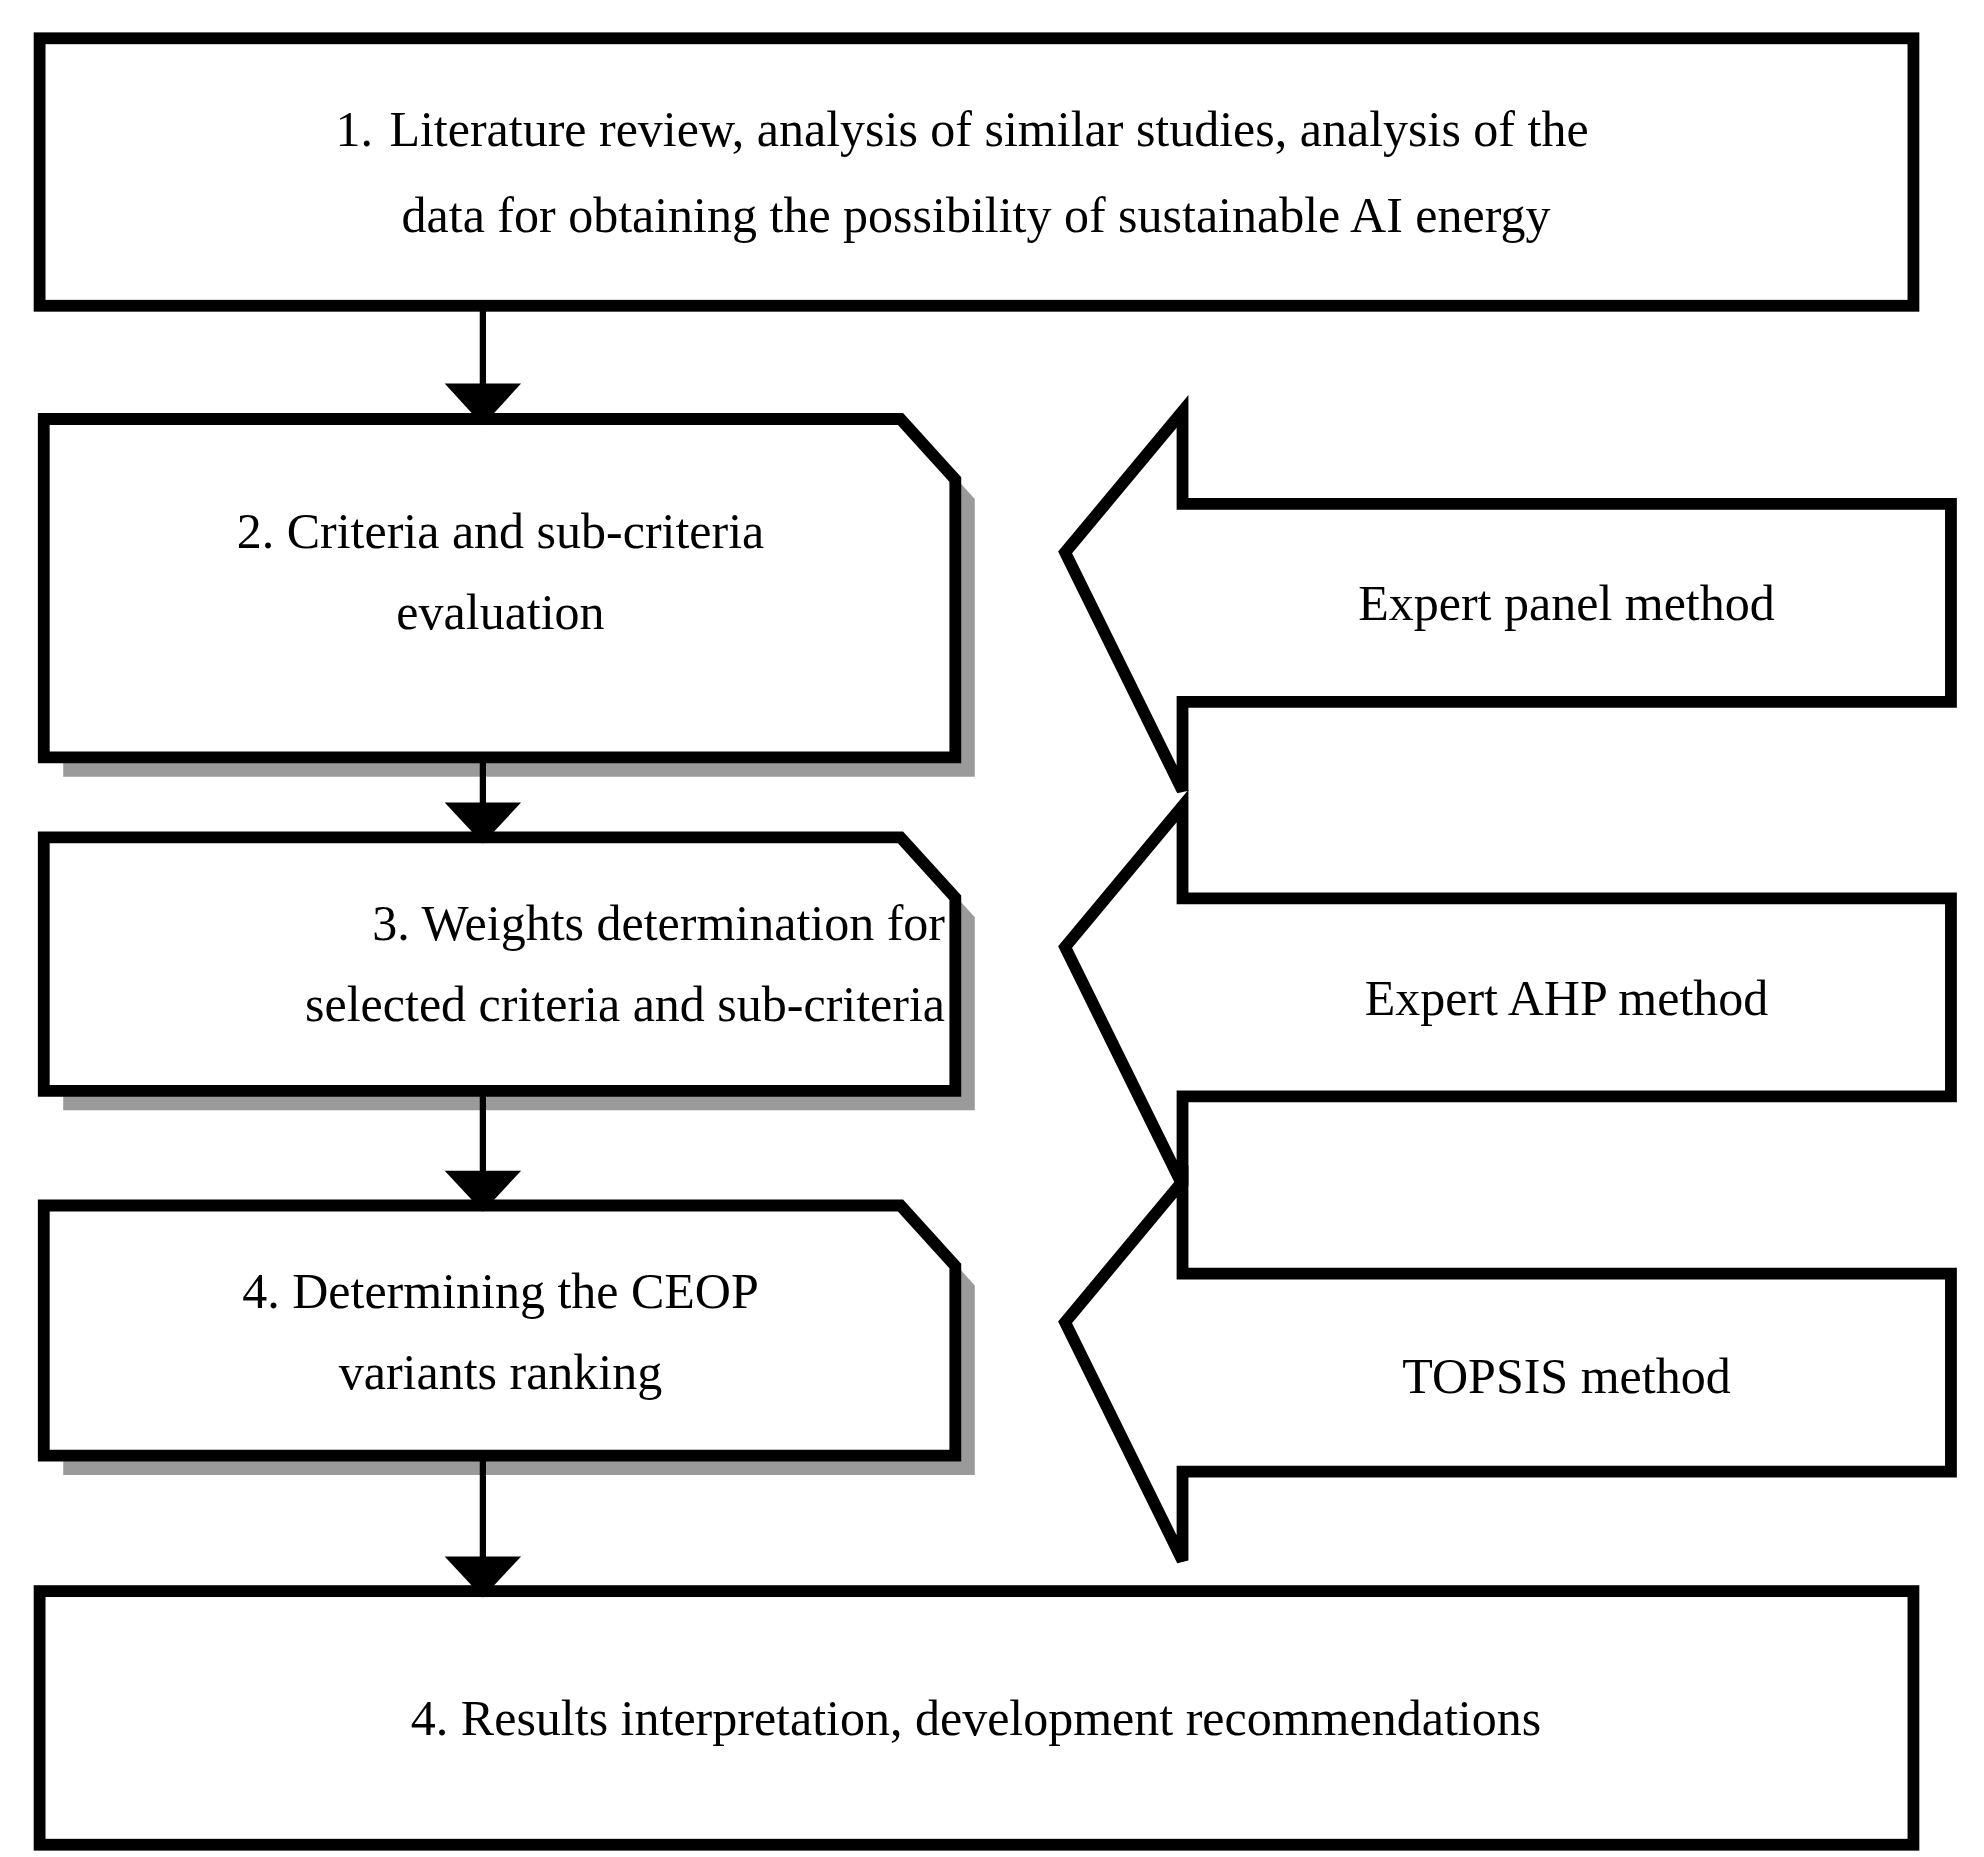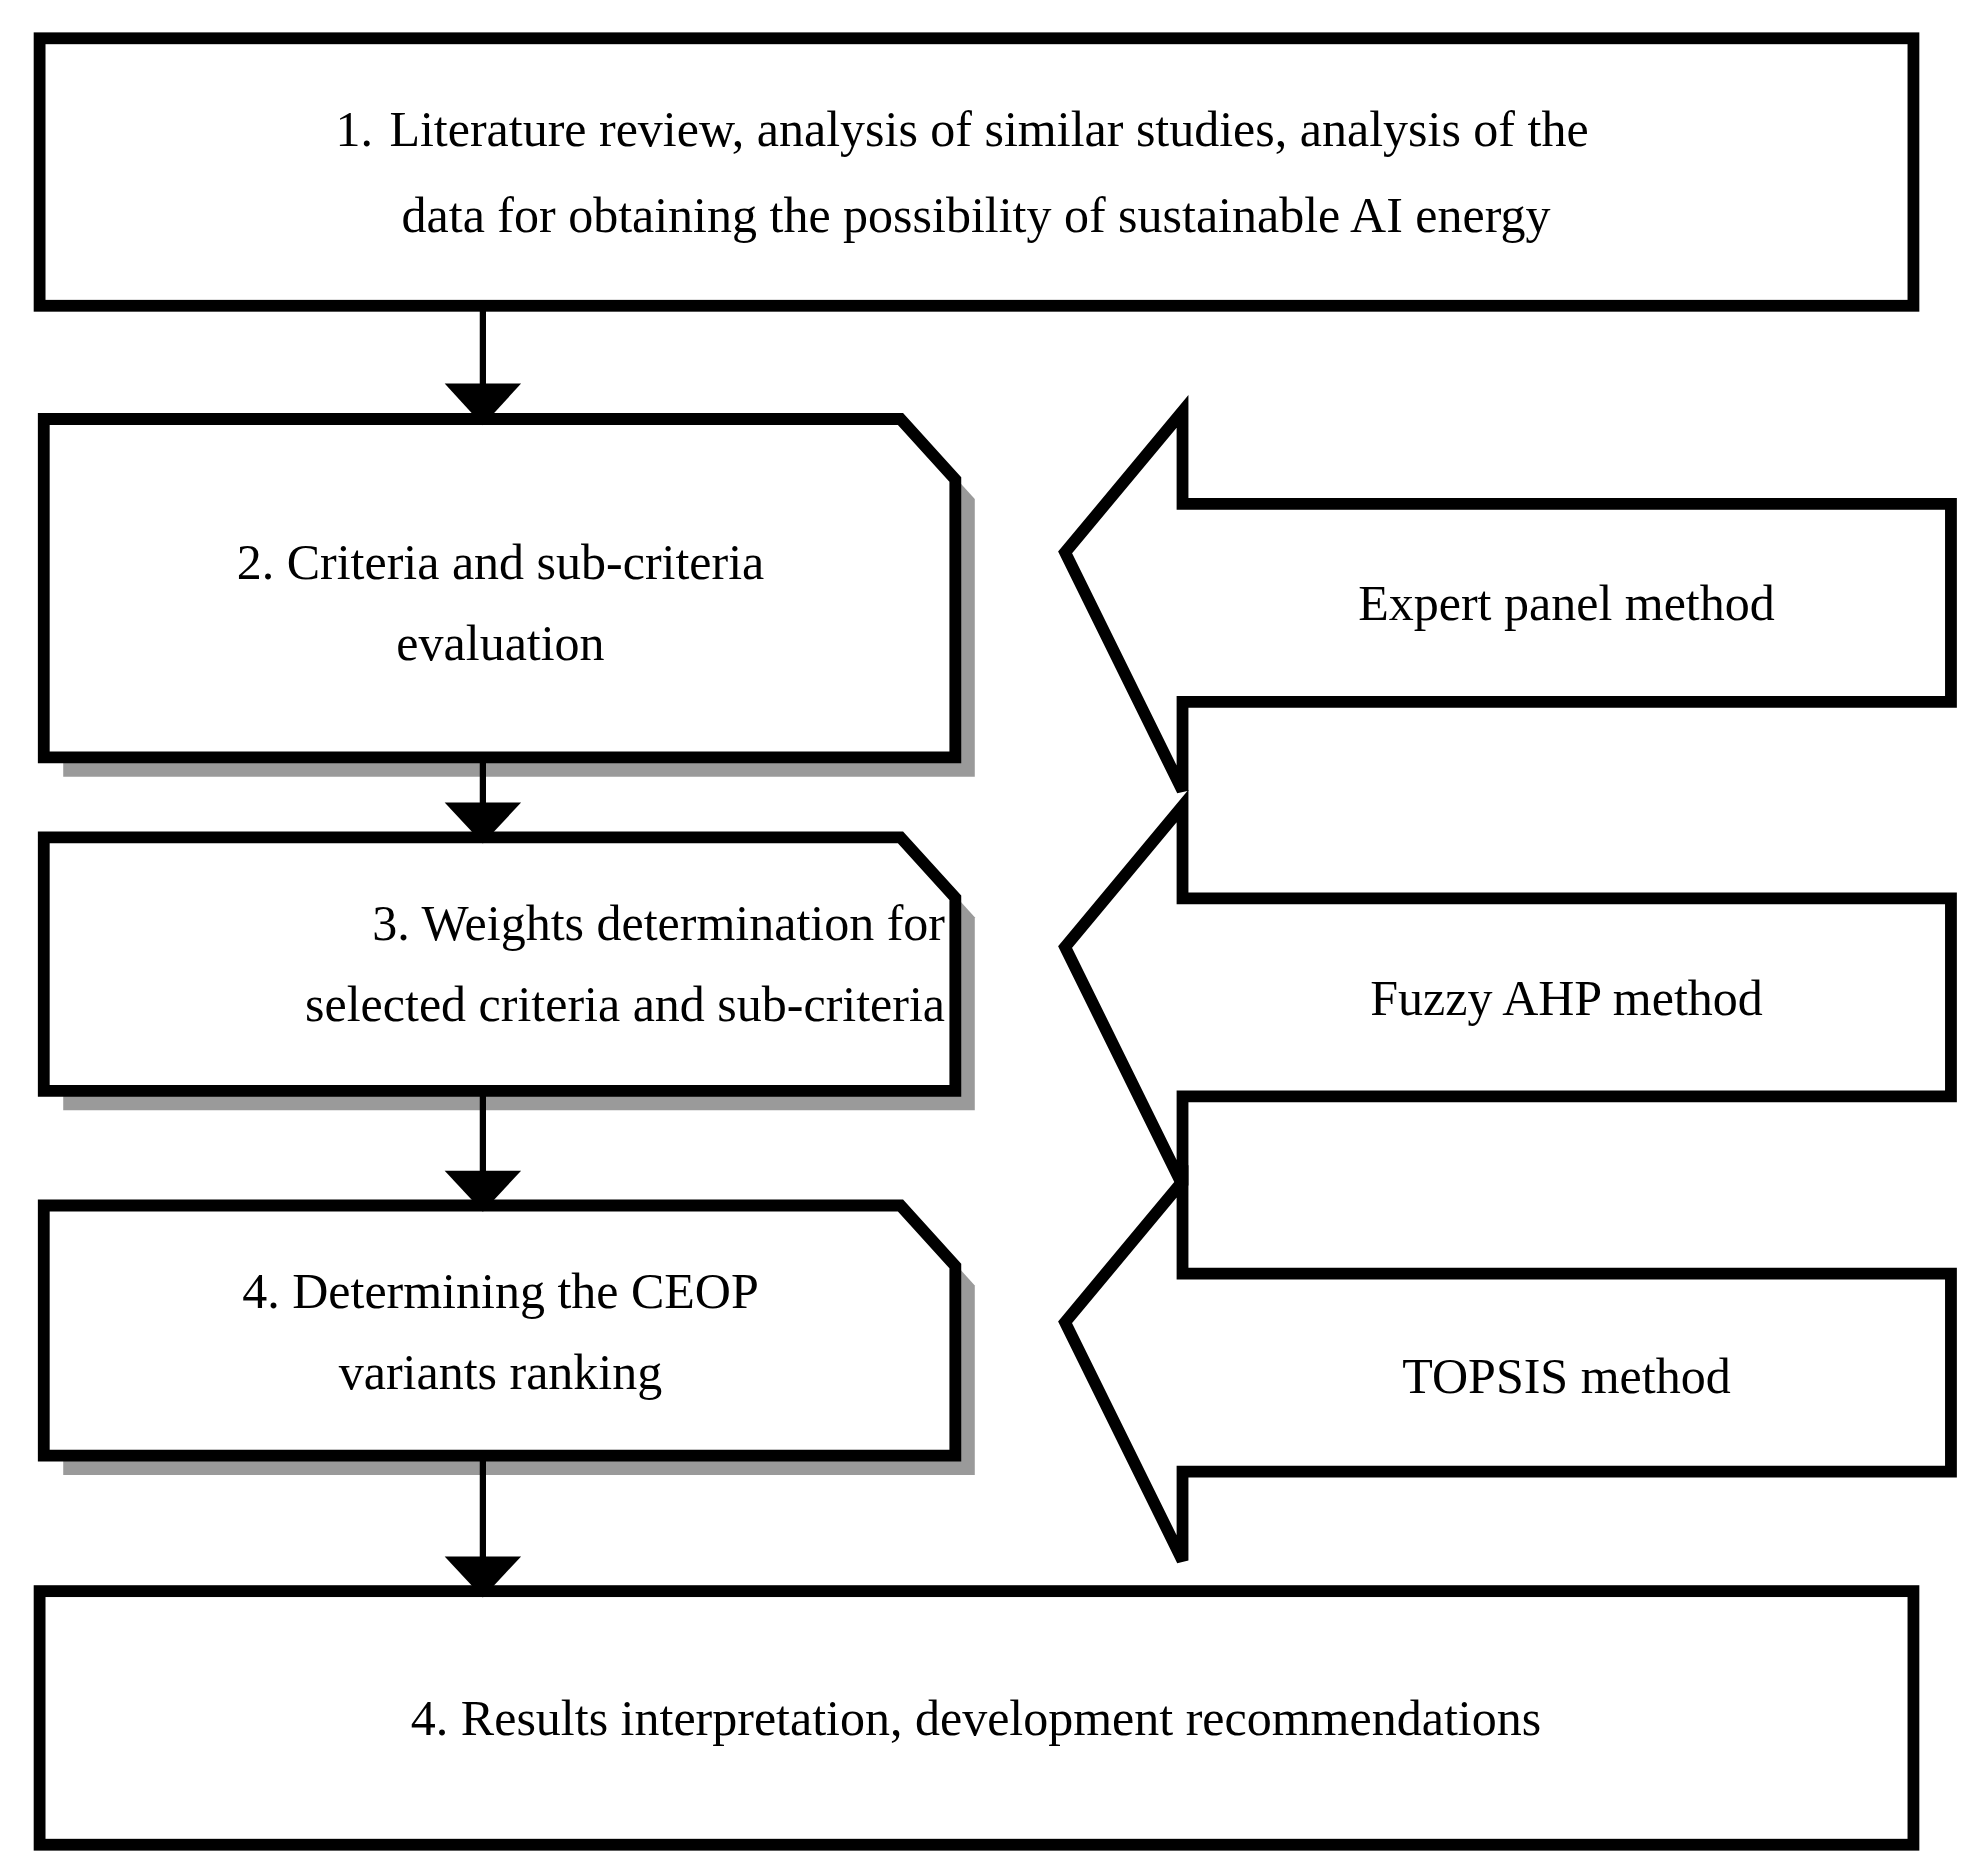--- a/index.html
+++ b/index.html
@@ -42,21 +42,21 @@
   .box-text .ln { display: block; }
 
   
   #box1-text {
     left: 51px;  top: 50px;  width: 1850px; height: 244px;
     line-height: 1.72;
   }
   #box1-text .ln1 { padding-right: 28px; }
   #box1-text .num { display: inline-block; width: 54px; text-align: left; }
 
-  #box2-text  { left: 56px;  top: 445px;  width: 889px; height: 315px; }
+  #box2-text  { left: 56px;  top: 414px;  width: 889px; height: 315px; }
   #box3-text  { left: 56px;  top: 849px; width: 889px; height: 230px; align-items: flex-end; }
   #box4-text  { left: 56px;  top: 1217px; width: 889px; height: 230px; }
   #box5-text  { left: 51px;  top: 1603px; width: 1850px; height: 230px; }
 
   .arrow-text {
     position: absolute;
     display: flex;
     align-items: center;
     justify-content: center;
     text-align: center;
@@ -168,17 +168,17 @@
   <div class="box-text" id="box4-text">
     <span class="ln">4. Determining the CEOP</span>
     <span class="ln">variants ranking</span>
   </div>
 
   <div class="box-text" id="box5-text">
     <span class="ln">4. Results interpretation, development recommendations</span>
   </div>
 
   <div class="arrow-text" id="arrow1-text">Expert panel method</div>
-  <div class="arrow-text" id="arrow2-text">Fuzzy AHP method</div>
+  <div class="arrow-text" id="arrow2-text">Expert AHP method</div>
   <div class="arrow-text" id="arrow3-text">TOPSIS method</div>
 
 </div>
 
 
 </body></html>

